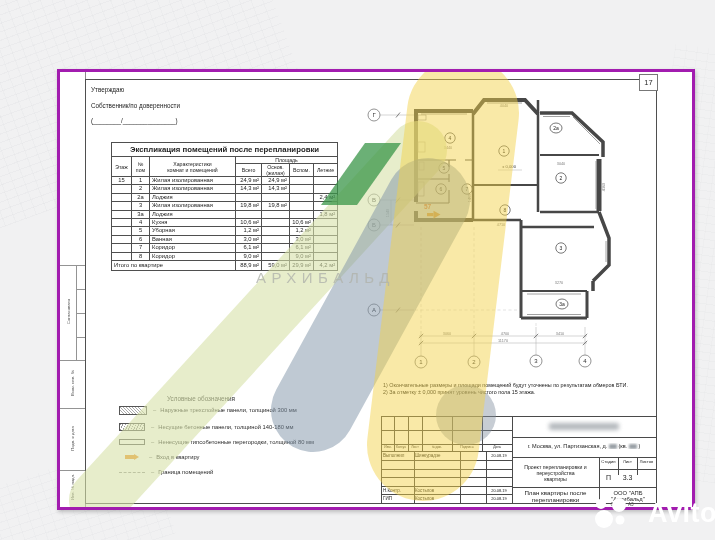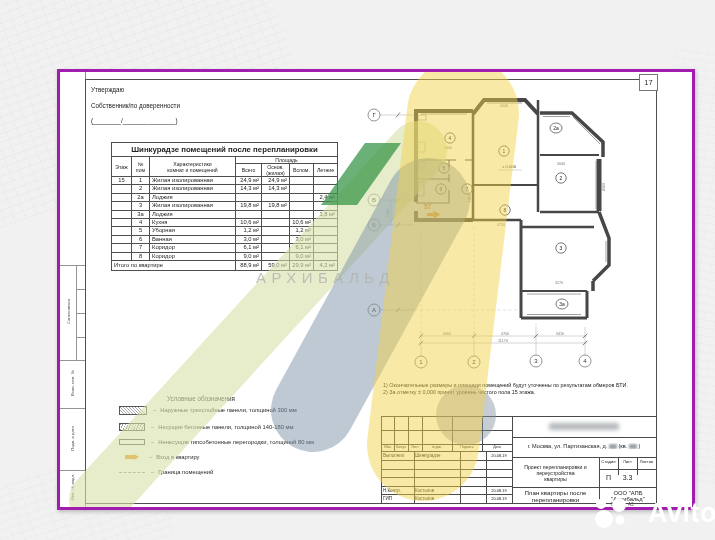--- a/index.html
+++ b/index.html
@@ -100,21 +100,21 @@
           <col style="width:20px">
           <col style="width:18px">
           <col style="width:86px">
           <col style="width:26px">
           <col style="width:28px">
           <col style="width:24px">
           <col style="width:24px">
         </colgroup>
       <tbody>
           <tr class="ttl">
-            <td colspan="7">Шинкурадзе помещений после перепланировки</td>
+            <td colspan="7">Экспликация помещений после перепланировки</td>
           </tr>
       <tr class="hd">
         <td rowspan="2">Этаж</td>
         <td rowspan="2">№
 пом</td>
         <td rowspan="2">Характеристики
 комнат и помещений</td>
         <td colspan="4">Площадь</td>
       </tr>
       <tr class="hd">

